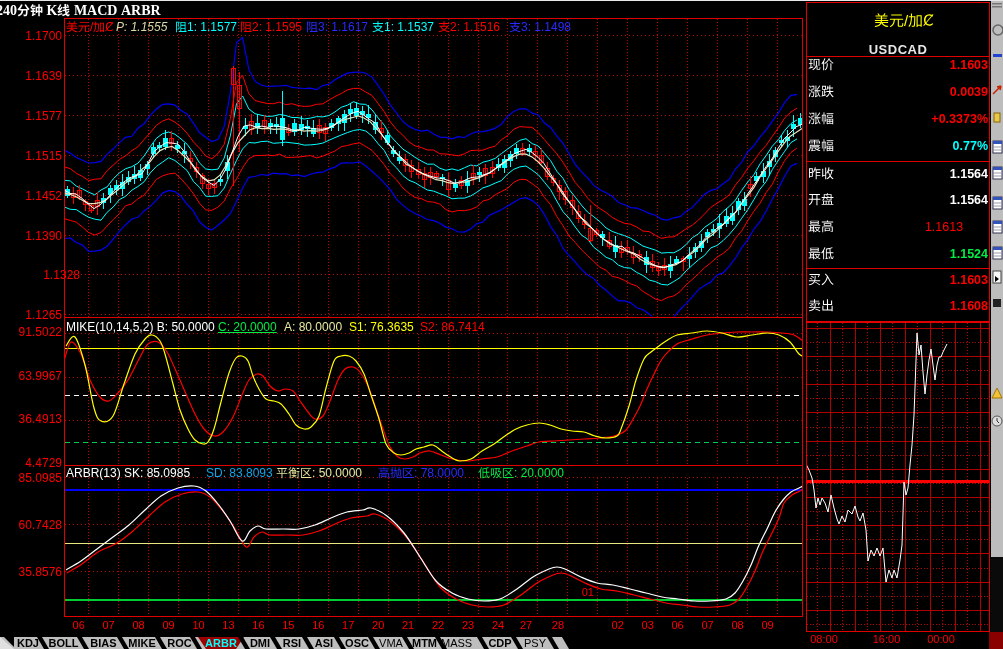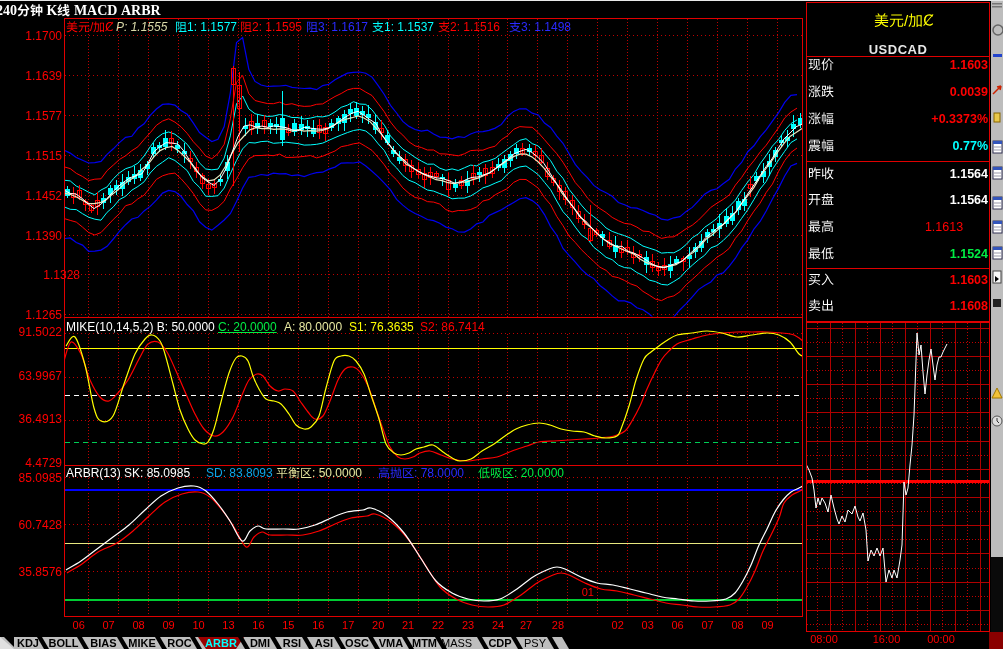--- a/index.html
+++ b/index.html
@@ -770,21 +770,21 @@
 <div class="a" style="left:123px;top:637px;width:38px;height:12px;color:#000;font-size:11px;font-weight:bold;text-align:center;line-height:12px">MIKE</div>
 <div class="a" style="left:161px;top:637px;width:37px;height:12px;color:#000;font-size:11px;font-weight:bold;text-align:center;line-height:12px">ROC</div>
 <svg class="a" style="left:198px;top:637px" width="46" height="12">
     <polygon points="0,0 46,0 38,12 8,12" fill="#990000"></polygon>
     <text x="23.0" y="10" fill="#00ffff" font-size="11" font-weight="bold" text-anchor="middle" font-family="Liberation Sans">ARBR</text>
   </svg>
 <div class="a" style="left:244px;top:637px;width:32px;height:12px;color:#000;font-size:11px;font-weight:bold;text-align:center;line-height:12px">DMI</div>
 <div class="a" style="left:276px;top:637px;width:32px;height:12px;color:#000;font-size:11px;font-weight:bold;text-align:center;line-height:12px">RSI</div>
 <div class="a" style="left:308px;top:637px;width:32px;height:12px;color:#000;font-size:11px;font-weight:bold;text-align:center;line-height:12px">ASI</div>
 <div class="a" style="left:340px;top:637px;width:34px;height:12px;color:#000;font-size:11px;font-weight:bold;text-align:center;line-height:12px">OSC</div>
-<div class="a" style="left:374px;top:637px;width:34px;height:12px;color:#000;font-size:11px;font-weight:bold;text-align:center;line-height:12px">VMA</div>
+<div class="a" style="left:374px;top:637px;width:34px;height:12px;color:#000;font-size:11px;font-weight:normal;text-align:center;line-height:12px">VMA</div>
 <div class="a" style="left:408px;top:637px;width:33px;height:12px;color:#000;font-size:11px;font-weight:bold;text-align:center;line-height:12px">MTM</div>
 <div class="a" style="left:441px;top:637px;width:42px;height:24px;color:#000;font-size:11px;font-weight:normal;line-height:12px">MASS</div>
 <div class="a" style="left:483px;top:637px;width:34px;height:12px;color:#000;font-size:11px;font-weight:bold;text-align:center;line-height:12px">CDP</div>
 <div class="a" style="left:517px;top:637px;width:36px;height:12px;color:#000;font-size:11px;font-weight:normal;text-align:center;line-height:12px">PSY</div>
 <svg class="a" style="left:37px;top:637px" width="12" height="12">
     <polygon points="0,0 5,0 12,12 7,12" fill="#000"></polygon>
   </svg>
 <svg class="a" style="left:77px;top:637px" width="12" height="12">
     <polygon points="0,0 5,0 12,12 7,12" fill="#000"></polygon>
   </svg>

